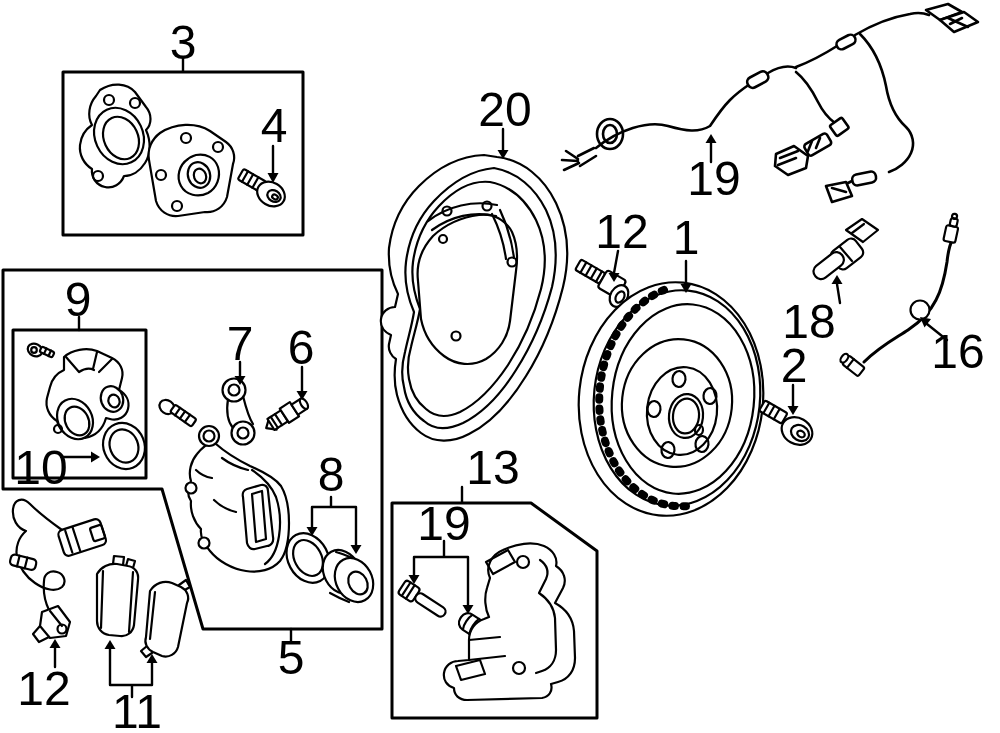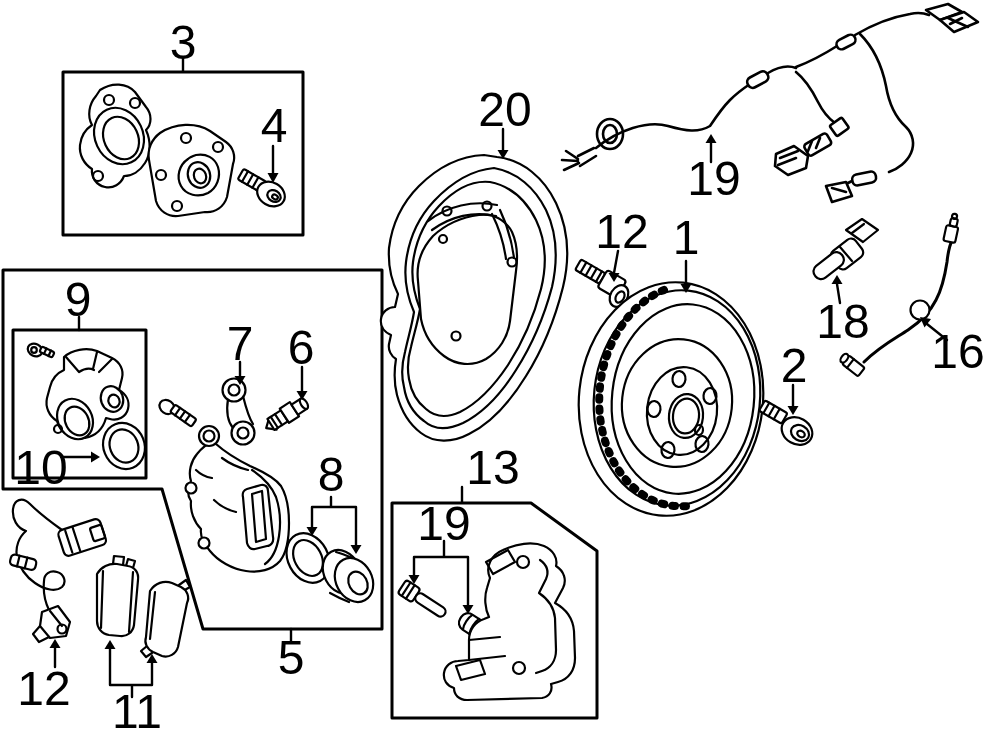--- a/index.html
+++ b/index.html
@@ -375,16 +375,16 @@
 <div class="callout" style="left:331px;top:475px">8</div>
 <div class="callout" style="left:78px;top:300px">9</div>
 <div class="callout" style="left:41px;top:468px">10</div>
 <div class="callout" style="left:137px;top:712px">11</div>
 <div class="callout" style="left:44px;top:689px">12</div>
 <div class="callout" style="left:493px;top:468px">13</div>
 <div class="callout" style="left:444px;top:524px">19</div>
 <div class="callout" style="left:505px;top:110px">20</div>
 <div class="callout" style="left:622px;top:232px">12</div>
 <div class="callout" style="left:958px;top:352px">16</div>
-<div class="callout" style="left:843px;top:322px">18</div>
+<div class="callout" style="left:809px;top:322px">18</div>
 <div class="callout" style="left:714px;top:179px">19</div>
 
 </div>
 
 </body></html>

